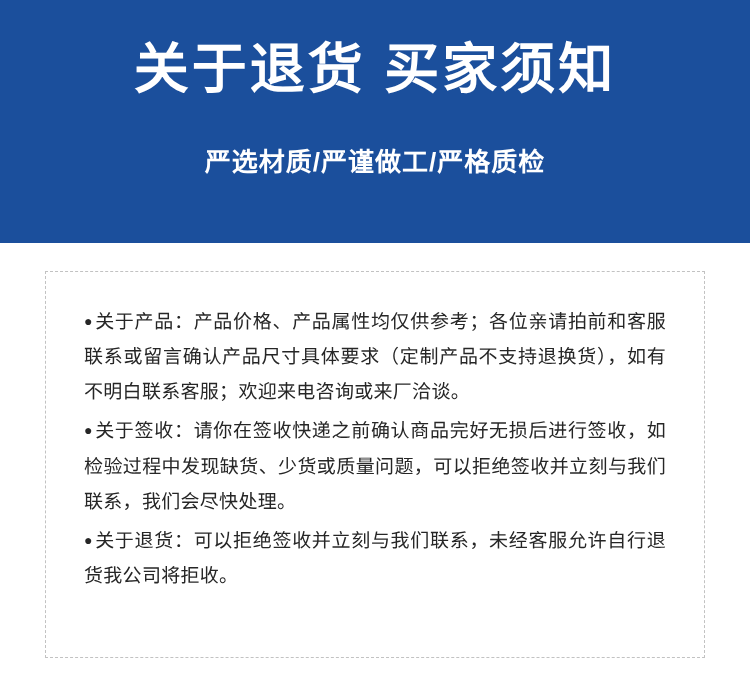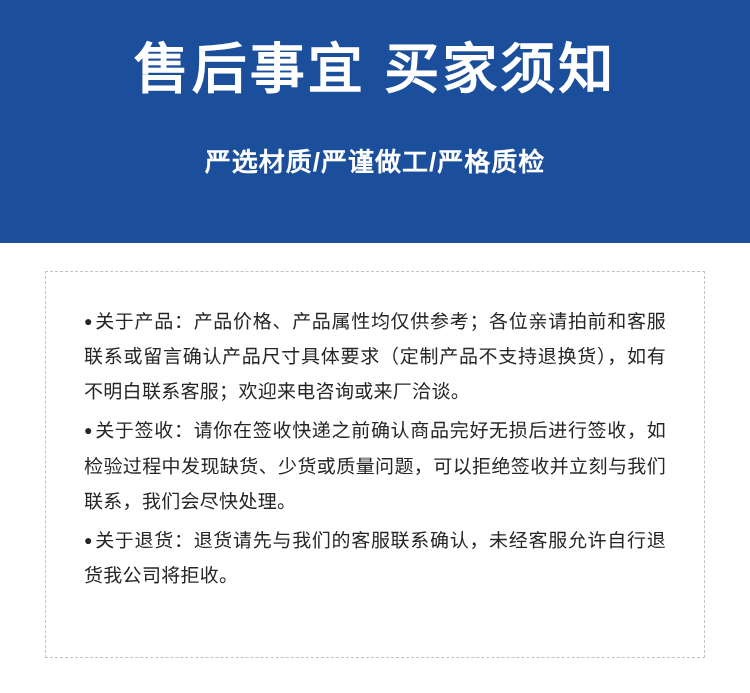--- a/index.html
+++ b/index.html
@@ -75,35 +75,35 @@
     vertical-align: 2px;
     margin-right: 2px;
   }
 </style>
 </head>
 <body>
 
 <div class="page">
 
   <div class="banner">
-    <h1 class="banner-title">售后事宜 买家须知</h1>
+    <h1 class="banner-title">关于退货 买家须知</h1>
     <div class="banner-subtitle">严选材质/严谨做工/严格质检</div>
   </div>
 
   <div class="notice-area">
     <div class="notice-box">
 
       <p class="notice-item">
         <span class="bullet">●</span><span>关于产品：产品价格、产品属性均仅供参考；各位亲请拍前和客服联系或留言确认产品尺寸具体要求（定制产品不支持退换货），如有不明白联系客服；欢迎来电咨询或来厂洽谈。</span>
       </p>
 
       <p class="notice-item">
         <span class="bullet">●</span><span>关于签收：请你在签收快递之前确认商品完好无损后进行签收，如检验过程中发现缺货、少货或质量问题，可以拒绝签收并立刻与我们联系，我们会尽快处理。</span>
       </p>
 
       <p class="notice-item">
-        <span class="bullet">●</span><span>关于退货：退货请先与我们的客服联系确认，未经客服允许自行退货我公司将拒收。</span>
+        <span class="bullet">●</span><span>关于退货：可以拒绝签收并立刻与我们联系，未经客服允许自行退货我公司将拒收。</span>
       </p>
 
     </div>
   </div>
 
 </div>
 
 </body></html>

